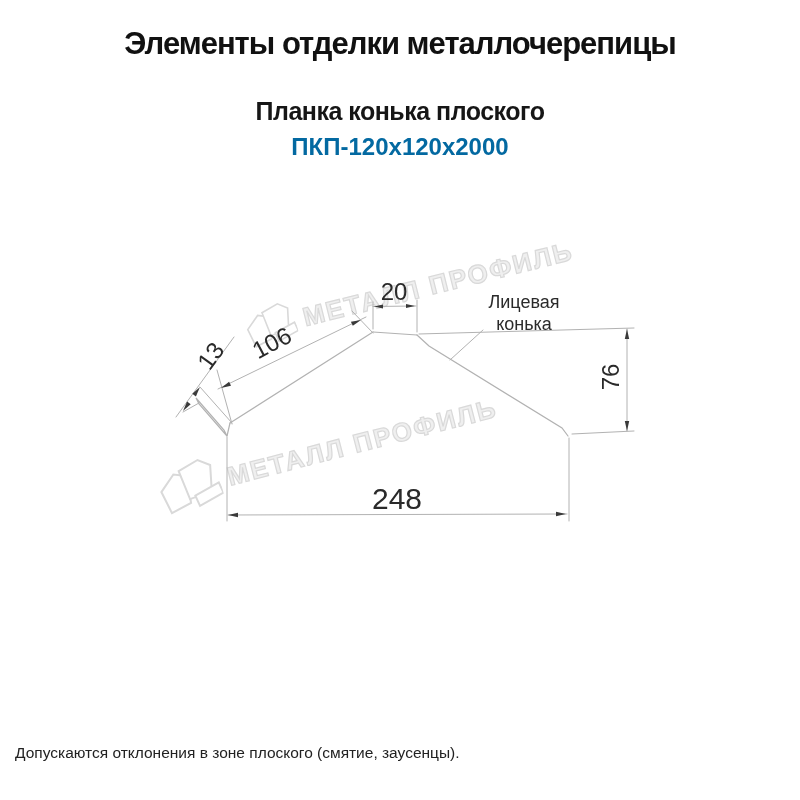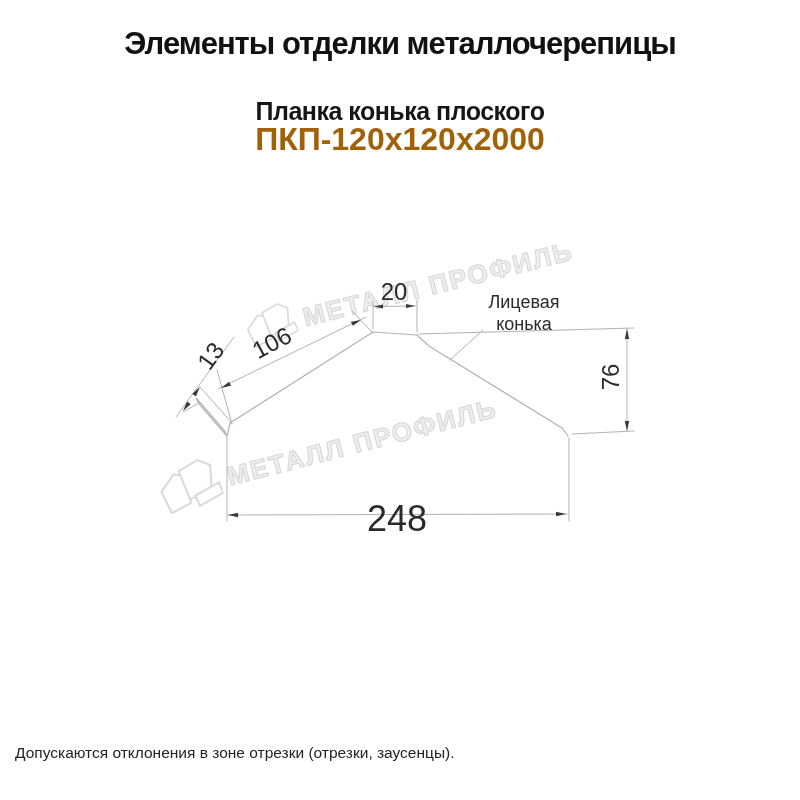--- a/index.html
+++ b/index.html
@@ -2,21 +2,21 @@
 <html><head>
 <meta charset="utf-8">
 <style>
   html,body{margin:0;padding:0;background:#ffffff;}
   .page{position:relative;width:800px;height:800px;background:#fff;overflow:hidden;
         font-family:"Liberation Sans", sans-serif;color:#1f1f1f;}
   .abs{position:absolute;}
   .hdr{left:0;width:800px;text-align:center;font-weight:bold;white-space:nowrap;}
   .title{top:26px;font-size:31px;letter-spacing:-1px;color:#111;}
   .subtitle{top:97px;font-size:25px;letter-spacing:-0.5px;color:#161616;}
-  .model{top:121px;font-size:32px;color:#a16207;}
+  .model{top:133px;font-size:24px;color:#0369a1;}
   .dimtxt{font-size:24px;color:#2a2a2a;text-align:center;white-space:nowrap;z-index:3;}
   .facelabel{font-size:18px;line-height:22px;color:#2a2a2a;text-align:center;z-index:3;}
   .notes{left:15px;top:742px;font-size:15.5px;line-height:21px;color:#222;z-index:3;}
   .drawing{left:0;top:0;width:800px;height:800px;z-index:2;}
   .wm{display:flex;align-items:center;gap:8px;z-index:1;transform-origin:0 50%;}
   .wm-text{font-weight:bold;font-size:26px;letter-spacing:2px;white-space:nowrap;
            color:#efefef;-webkit-text-stroke:1.2px #d9d9d9;}
   .wm-logo{flex:0 0 auto;}
 </style>
 </head>
@@ -84,25 +84,25 @@
       <polygon points="228,515 238,512.8 238,517.2"></polygon>
       <polygon points="566,514 556,511.8 556,516.2"></polygon>
       <polygon points="627,329 624.8,339 629.2,339"></polygon>
       <polygon points="627,431 624.8,421 629.2,421"></polygon>
     </g>
   </svg>
 
   <div class="abs dimtxt" style="left:374px;top:278px;width:40px;">20</div>
   <div class="abs dimtxt" style="left:242px;top:329px;width:60px;transform:rotate(-28deg);">106</div>
   <div class="abs dimtxt" style="left:186px;top:342px;width:50px;transform:rotate(-54deg);">13</div>
-  <div class="abs dimtxt" style="left:362px;top:498px;width:70px;font-size:36px;">248</div>
+  <div class="abs dimtxt" style="left:362px;top:482px;width:70px;font-size:30px;">248</div>
   <div class="abs dimtxt" style="left:586px;top:363px;width:50px;transform:rotate(-90deg);">76</div>
 
   <div class="abs facelabel" style="left:478px;top:291px;width:92px;">
     <div>Лицевая</div>
     <div>конька</div>
   </div>
 
   <div class="abs notes">
-    <div>Допускаются отклонения в зоне отрезки (отрезки, заусенцы).</div>
+    <div>Допускаются отклонения в зоне плоского (смятие, заусенцы).</div>
   </div>
 
 </div>
 
 </body></html>

